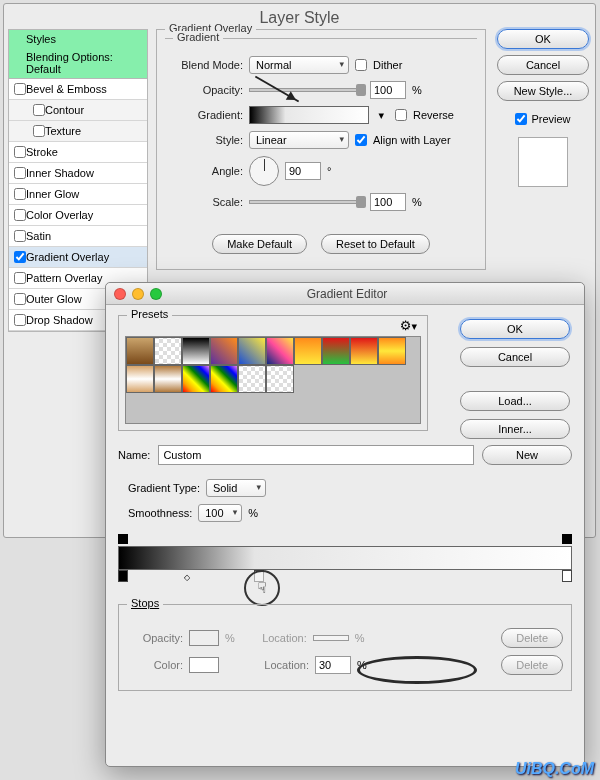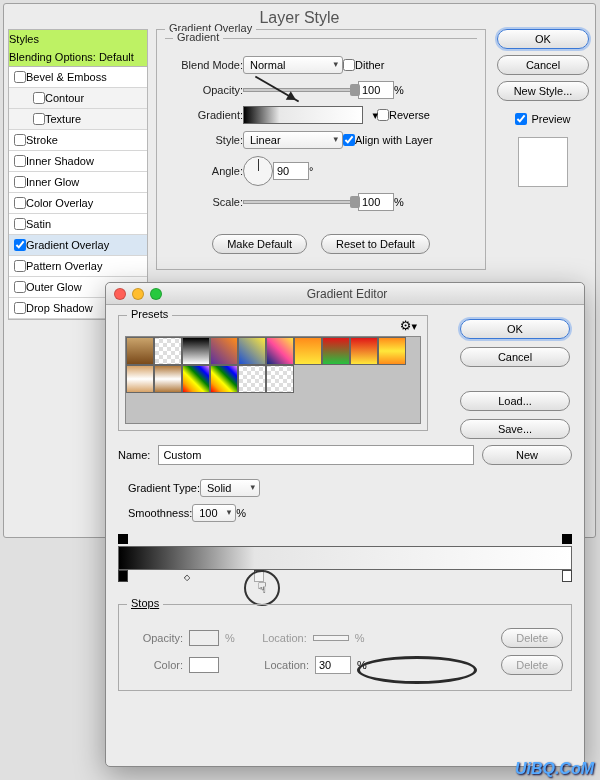--- a/index.html
+++ b/index.html
@@ -2,31 +2,31 @@
 <html><head>
 <meta charset="utf-8">
 <style>
 * { box-sizing: border-box; margin: 0; padding: 0; font-family: "Lucida Grande", Arial, sans-serif; font-size: 11px; }
 body { background: #e0e0e0; width: 600px; height: 780px; position: relative; overflow: hidden; }
 
 .ls-window { position: absolute; top: 3px; left: 3px; width: 593px; height: 535px; background: #ececec; border: 1px solid #a0a0a0; border-radius: 3px; }
 .ls-title { text-align: center; padding: 5px 0; color: #555; font-size: 16px; }
 
 .styles-panel { position: absolute; top: 25px; left: 4px; width: 140px; }
-.styles-head { border: 1px solid #b7b7b7; border-bottom: none; background: #bef264; padding: 3px 0; }
+.styles-head { border: 1px solid #b7b7b7; border-bottom: none; background: #86efac; padding: 3px 17px; }
 .styles-list { border: 1px solid #b7b7b7; }
 .styles-list div { padding: 4px 5px; border-bottom: 1px solid #d6d6d6; background: #fff; display: flex; align-items: center; gap: 0; }
 .styles-list div.sub { padding-left: 24px; background: #f3f3f3; }
 .styles-list div.hl { background: #d9e6f3; }
 input[type=checkbox] { width: 12px; height: 12px; }
 
 .main-panel { position: absolute; top: 25px; left: 152px; width: 330px; }
 .fieldset { border: 1px solid #b0b0b0; padding: 8px; margin-bottom: 8px; position: relative; }
 .fieldset > .legend { position: absolute; top: -8px; left: 8px; background: #ececec; padding: 0 4px; font-size: 11px; color: #333; }
-.row { display: flex; align-items: center; margin: 7px 0; gap: 0; }
+.row { display: flex; align-items: center; margin: 7px 0; gap: 6px; }
 .lbl { width: 70px; text-align: right; color: #222; }
 .sel { background: linear-gradient(#fff,#eee); border: 1px solid #999; border-radius: 3px; padding: 2px 16px 2px 6px; position: relative; min-width: 100px; }
 .sel::after { content: "▾"; position: absolute; right: 4px; top: 2px; font-size: 9px; color: #444; }
 .slider { height: 4px; background: #ccc; border: 1px solid #999; width: 115px; position: relative; }
 .slider .knob { position: absolute; top: -5px; width: 10px; height: 12px; background: #999; border-radius: 2px; }
 .numbox { border: 1px solid #999; background: #fff; width: 36px; padding: 2px 3px; text-align: left; }
 .gradswatch { width: 120px; height: 18px; border: 1px solid #666; background: linear-gradient(to right,#000,#e8e8e8 30%,#fff); position: relative; }
 .gradswatch .dd { position: absolute; right: -16px; top: 2px; }
 .anglewheel { width: 30px; height: 30px; border: 1px solid #888; border-radius: 50%; background: #f5f5f5; position: relative; }
 .anglewheel::after { content: ""; position: absolute; left: 50%; top: 2px; width: 1px; height: 12px; background: #333; }
@@ -247,21 +247,21 @@
         </div>
         <div style="height:30px"></div>
       </div>
     </div>
 
     <div class="ge-side">
       <button class="macbtn defaultbtn">OK</button>
       <button class="macbtn">Cancel</button>
       <div style="height:8px"></div>
       <button class="macbtn">Load...</button>
-      <button class="macbtn">Save...</button>
+      <button class="macbtn">Inner...</button>
     </div>
 
     <div class="name-row">
       <span>Name:</span>
       <input type="text" value="Custom" style="">
       <button class="macbtn" style="width:90px">New</button>
     </div>
 
     <div class="row" style="margin-top:14px">
       <span style="margin-left:10px">Gradient Type:</span>

